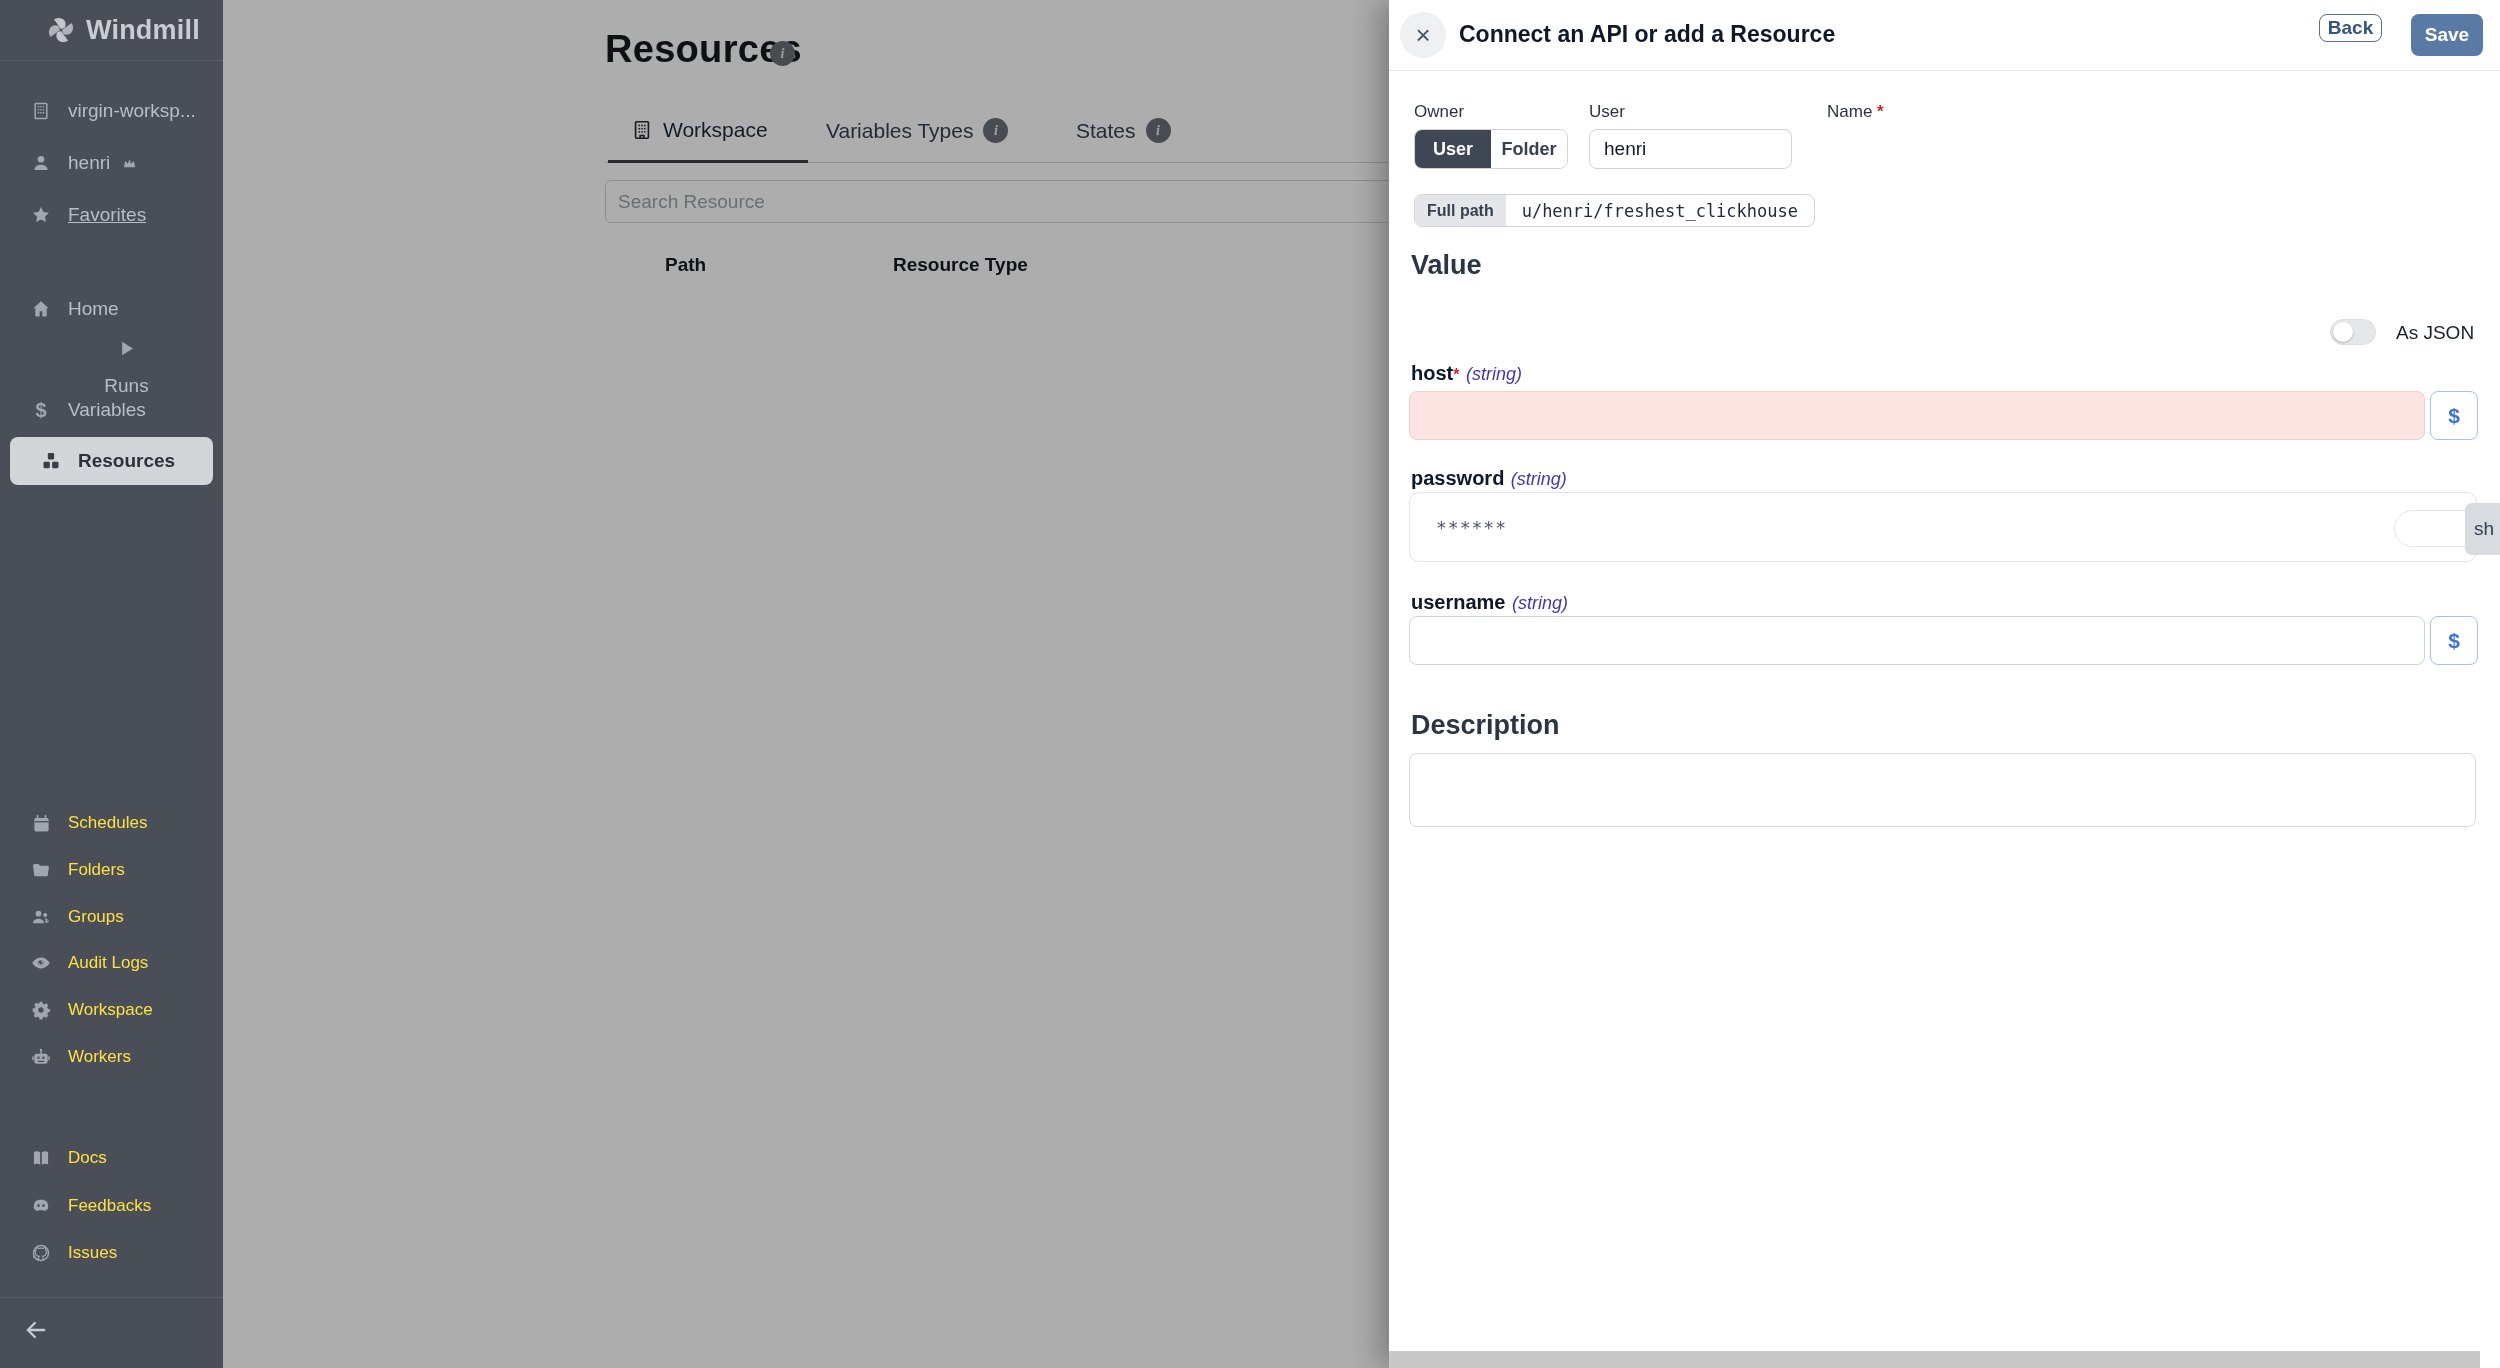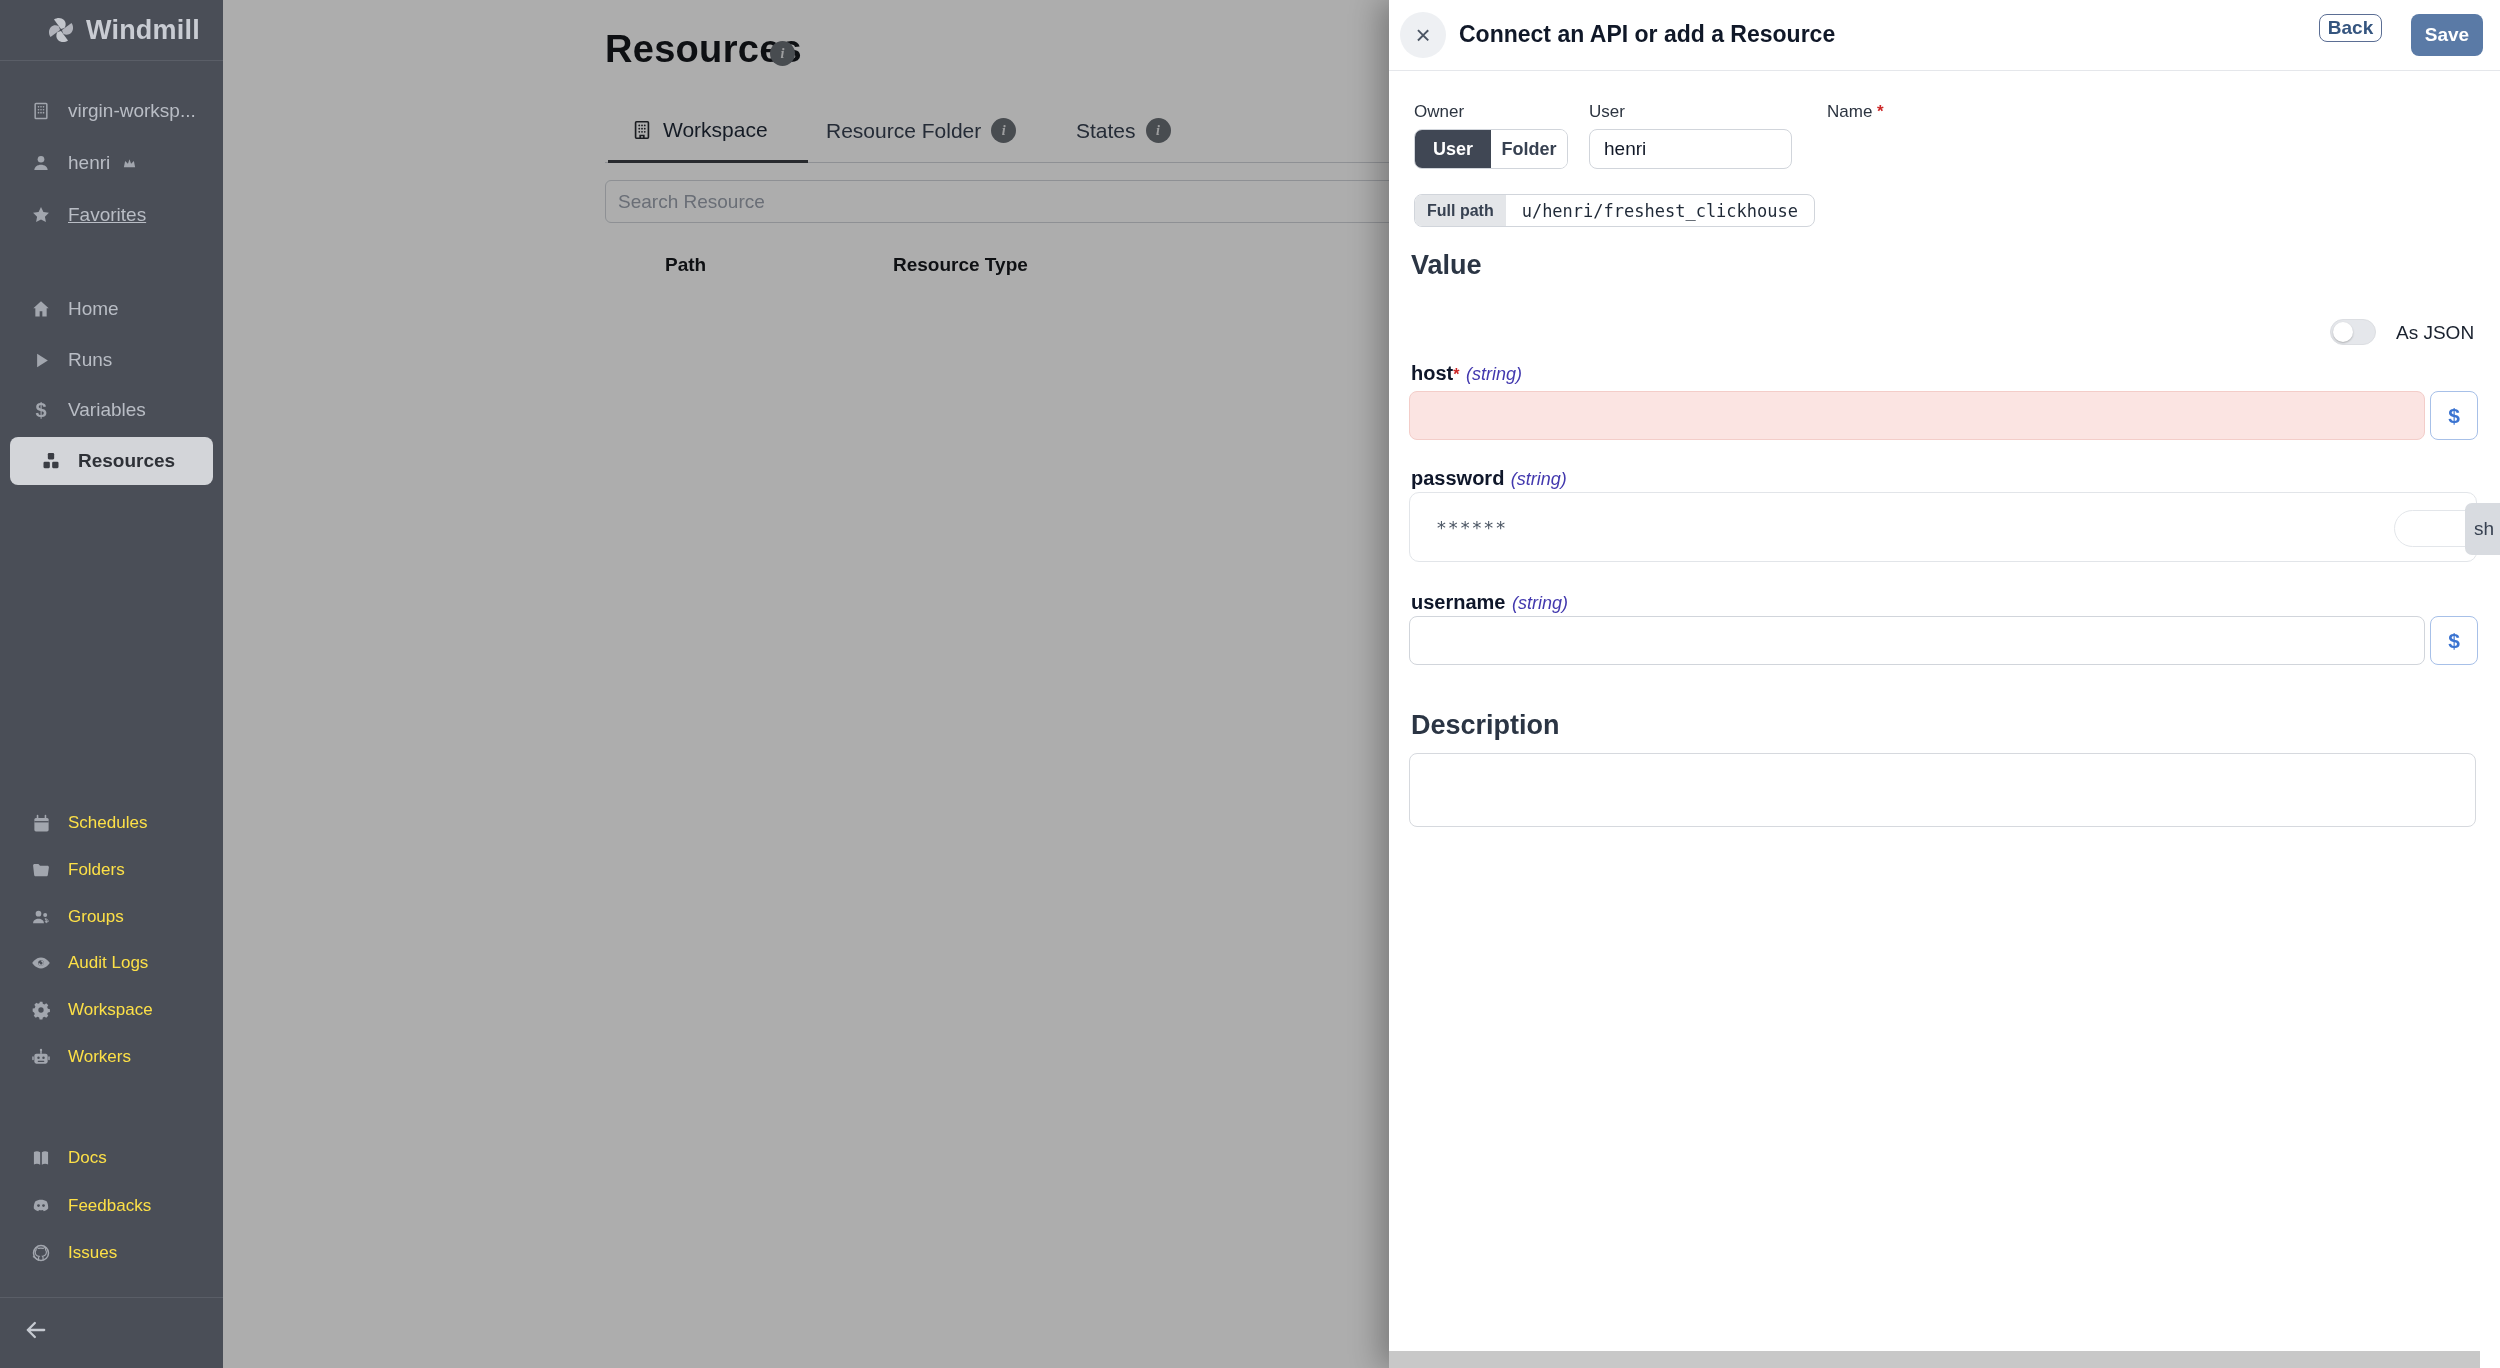--- a/index.html
+++ b/index.html
@@ -85,21 +85,21 @@
           <rect x="5" y="3" width="14" height="18" rx="1"></rect>
           <path d="M9 7h.01M12 7h.01M15 7h.01M9 10.5h.01M12 10.5h.01M15 10.5h.01M9 14h.01M12 14h.01M15 14h.01" stroke-linecap="round" stroke-width="2"></path>
           <path d="M10 21v-3h4v3"></path>
         </svg>
     </span>
     <span style="color:#1f2937; font-weight:500;">Workspace</span>
   </div>
   <div class="tab-active-underline" style="left:385px; width:200px;"></div>
 
   <div class="tab" style="left:603px; color:#374151;">
-    <span>Resource Folder</span>
+    <span>Variables Types</span>
     <span class="info-dot">i</span>
   </div>
 
   <div class="tab" style="left:853px; color:#374151;">
     <span>States</span>
     <span class="info-dot">i</span>
   </div>
 
   <input class="search-box" type="text" placeholder="Search Resource" style="">
 
@@ -156,21 +156,21 @@
 
   <div class="side-item" style="top:286px;">
     <span class="ic">
       <svg class="icn" width="20" height="20" viewBox="0 0 24 24" fill="#a2a6ae">
           <path d="M12 2.8 2.8 11h2.4v10h5.2v-6.4h3.2V21h5.2V11h2.4z"></path>
         </svg>
     </span>
     <span>Home</span>
   </div>
 
-  <div class="side-item" style="top:337px;">
+  <div class="side-item" style="top:337px;flex-direction:column;">
     <span class="ic">
       <svg class="icn" width="19" height="19" viewBox="0 0 24 24" fill="#a2a6ae">
           <path d="M6.5 3.5 20 12 6.5 20.5z"></path>
         </svg>
     </span>
     <span>Runs</span>
   </div>
 
   <div class="side-item" style="top:387px;">
     <span class="ic dollar-glyph">$</span>

